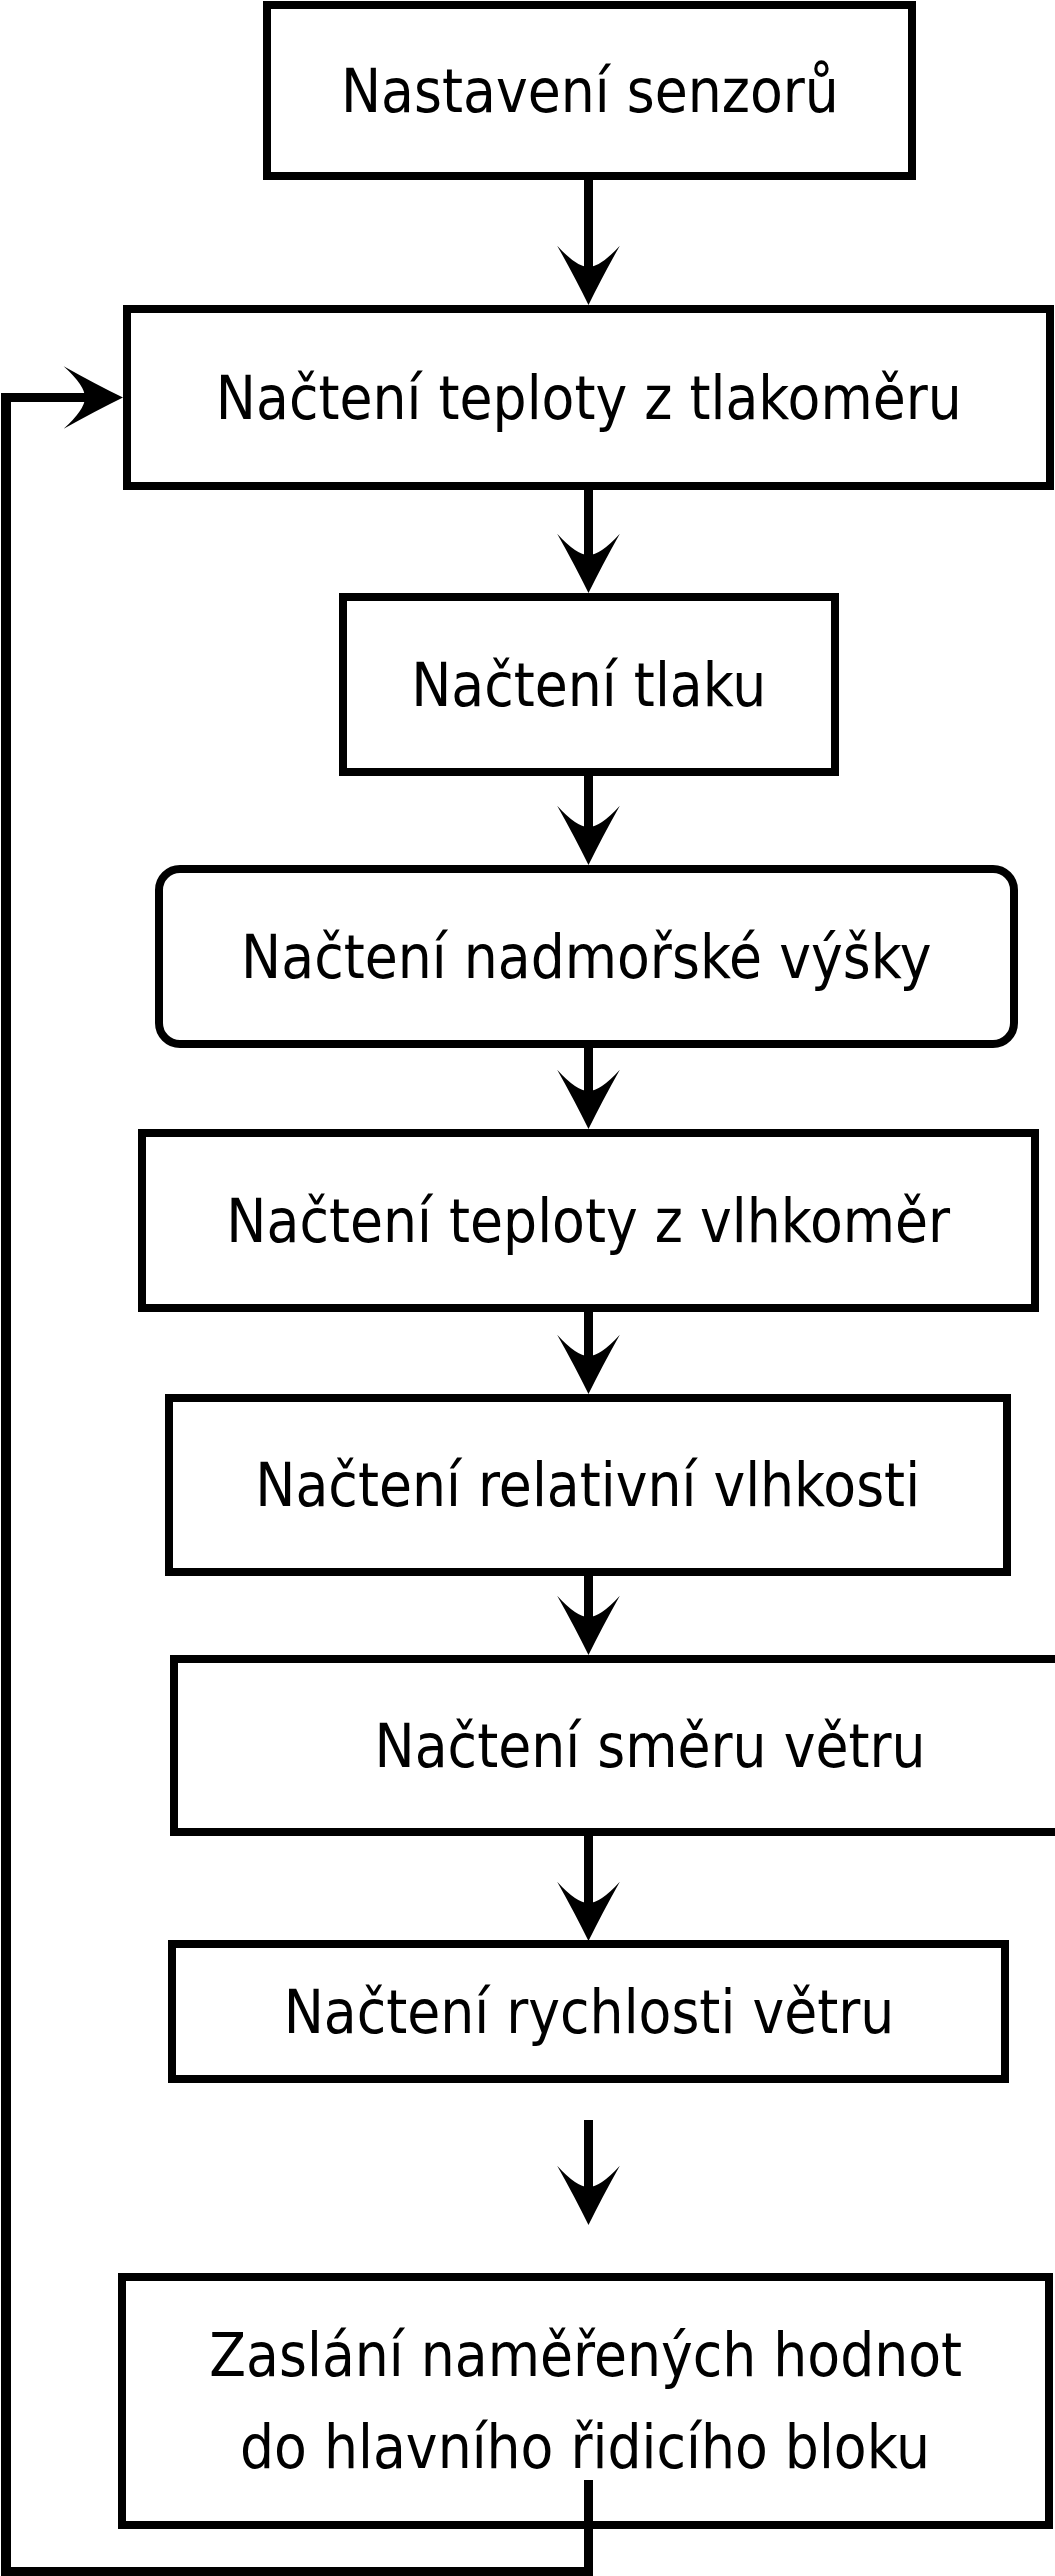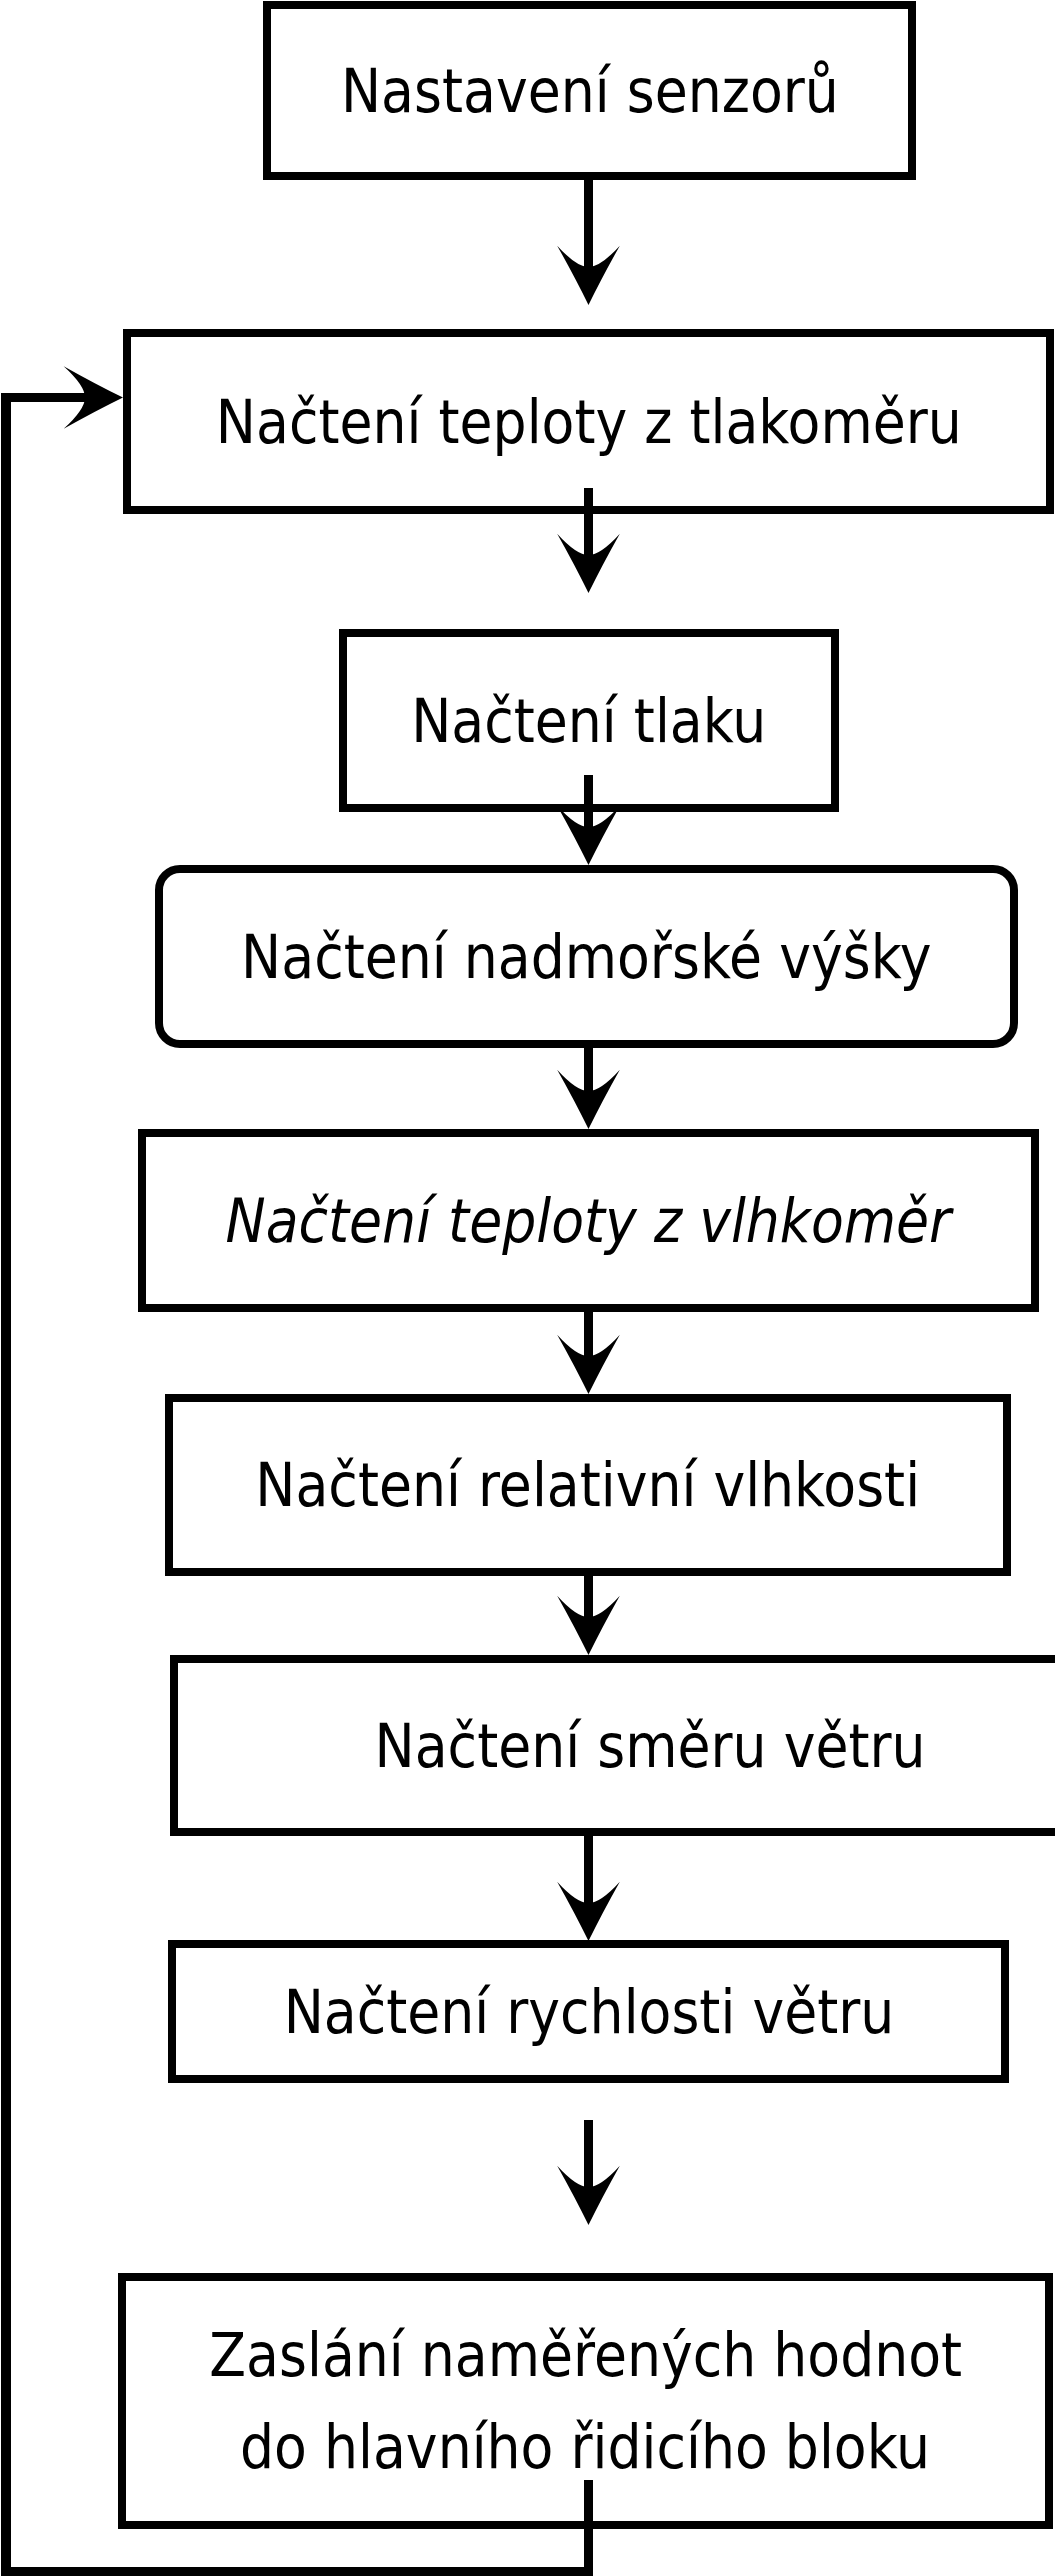--- a/index.html
+++ b/index.html
@@ -37,33 +37,33 @@
 </style>
 </head>
 <body>
 
 <div class="canvas">
 
   <div class="node" style="left:263px; top:1.3px; width:653px; height:179px;">
     <span class="label">Nastavení senzorů</span>
   </div>
 
-  <div class="node" style="left:123px; top:305px; width:931px; height:185px;margin-top:24px;">
+  <div class="node" style="left:123px; top:305px; width:931px; height:185px;">
     <span class="label">Načtení teploty z tlakoměru</span>
   </div>
 
-  <div class="node" style="left:339px; top:629px; width:500px; height:183px;">
+  <div class="node" style="left:339px; top:593px; width:500px; height:183px;">
     <span class="label">Načtení tlaku</span>
   </div>
 
   <div class="node" style="left:155px; top:865px; width:863px; height:183px;border-radius:25px;">
     <span class="label">Načtení nadmořské výšky</span>
   </div>
 
-  <div class="node" style="left:138px; top:1129px; width:901px; height:183px;font-style:italic;">
+  <div class="node" style="left:138px; top:1129px; width:901px; height:183px;">
     <span class="label">Načtení teploty z vlhkoměr</span>
   </div>
 
   <div class="node" style="left:165px; top:1394px; width:846px; height:182px;">
     <span class="label">Načtení relativní vlhkosti</span>
   </div>
 
   <div class="node" style="left:170px; top:1655px; width:961px; height:181px;">
     <span class="label">Načtení směru větru</span>
   </div>

